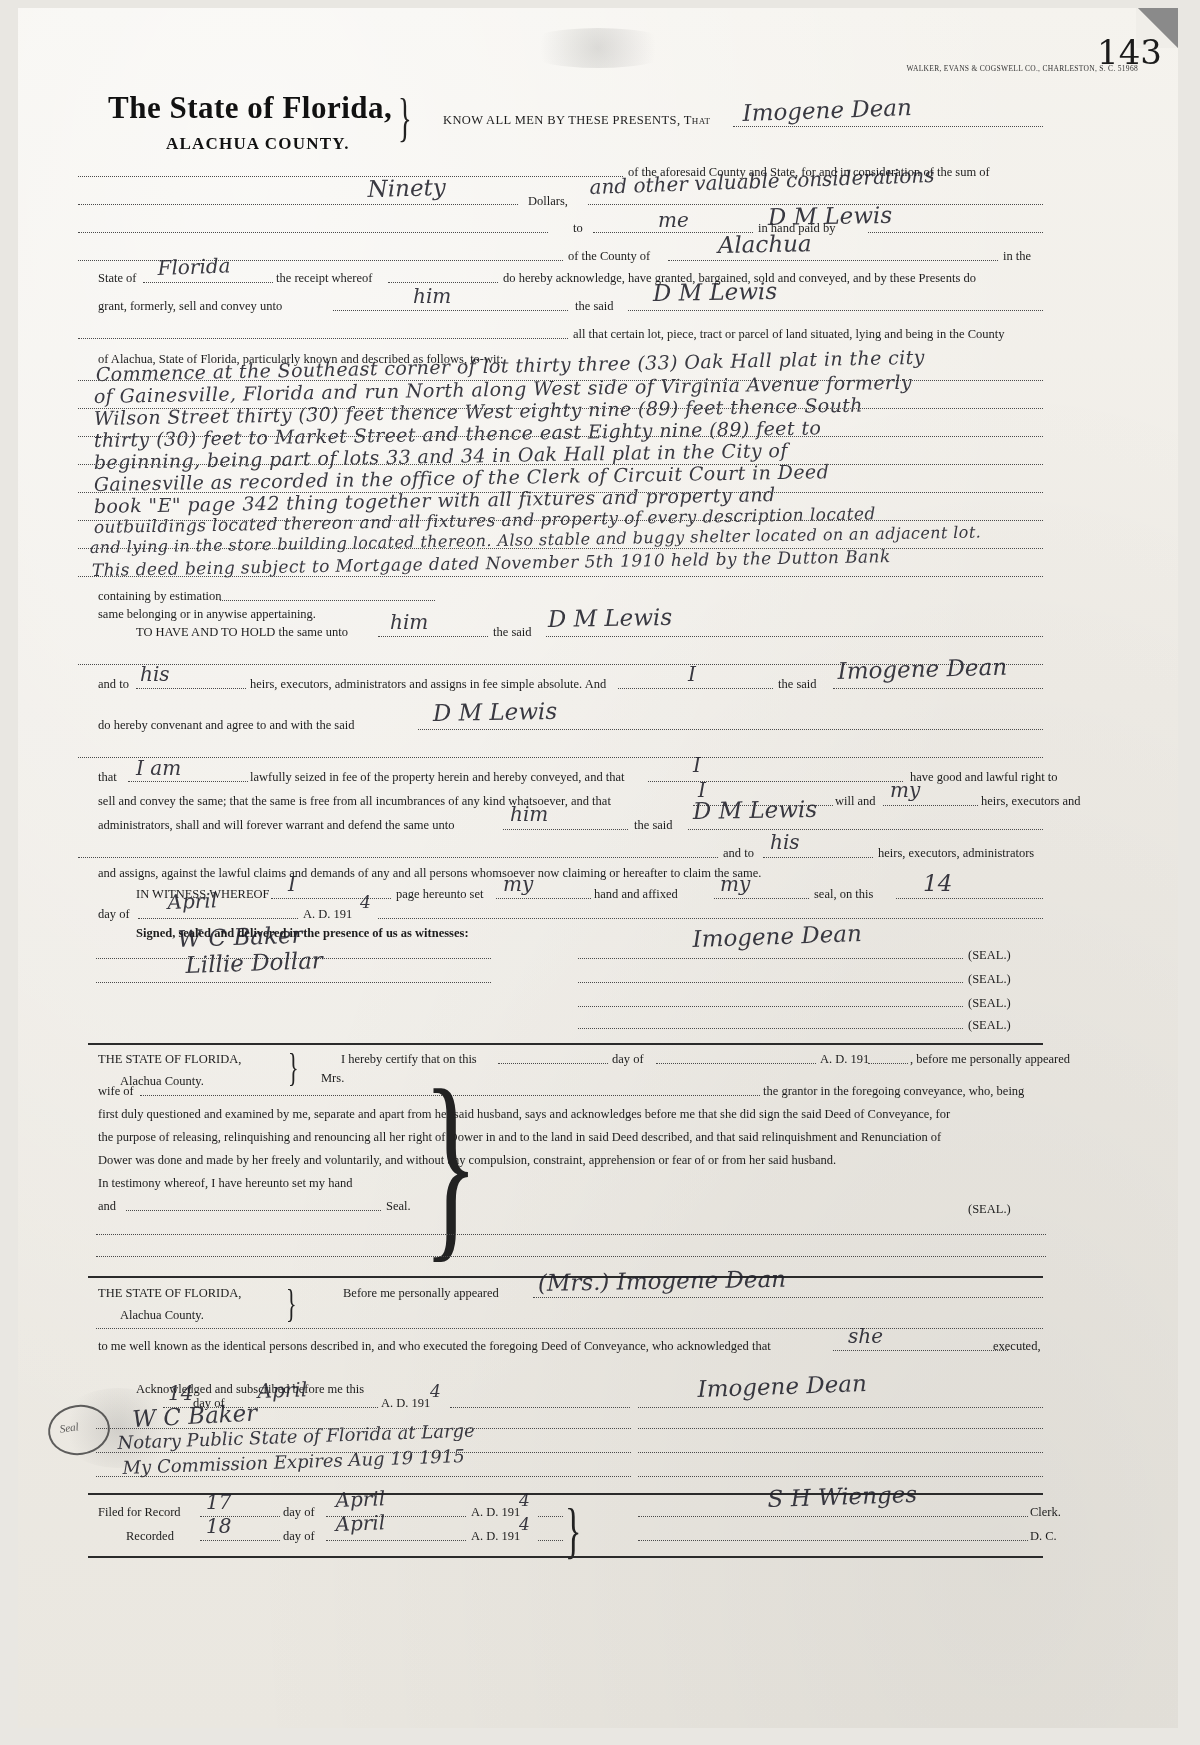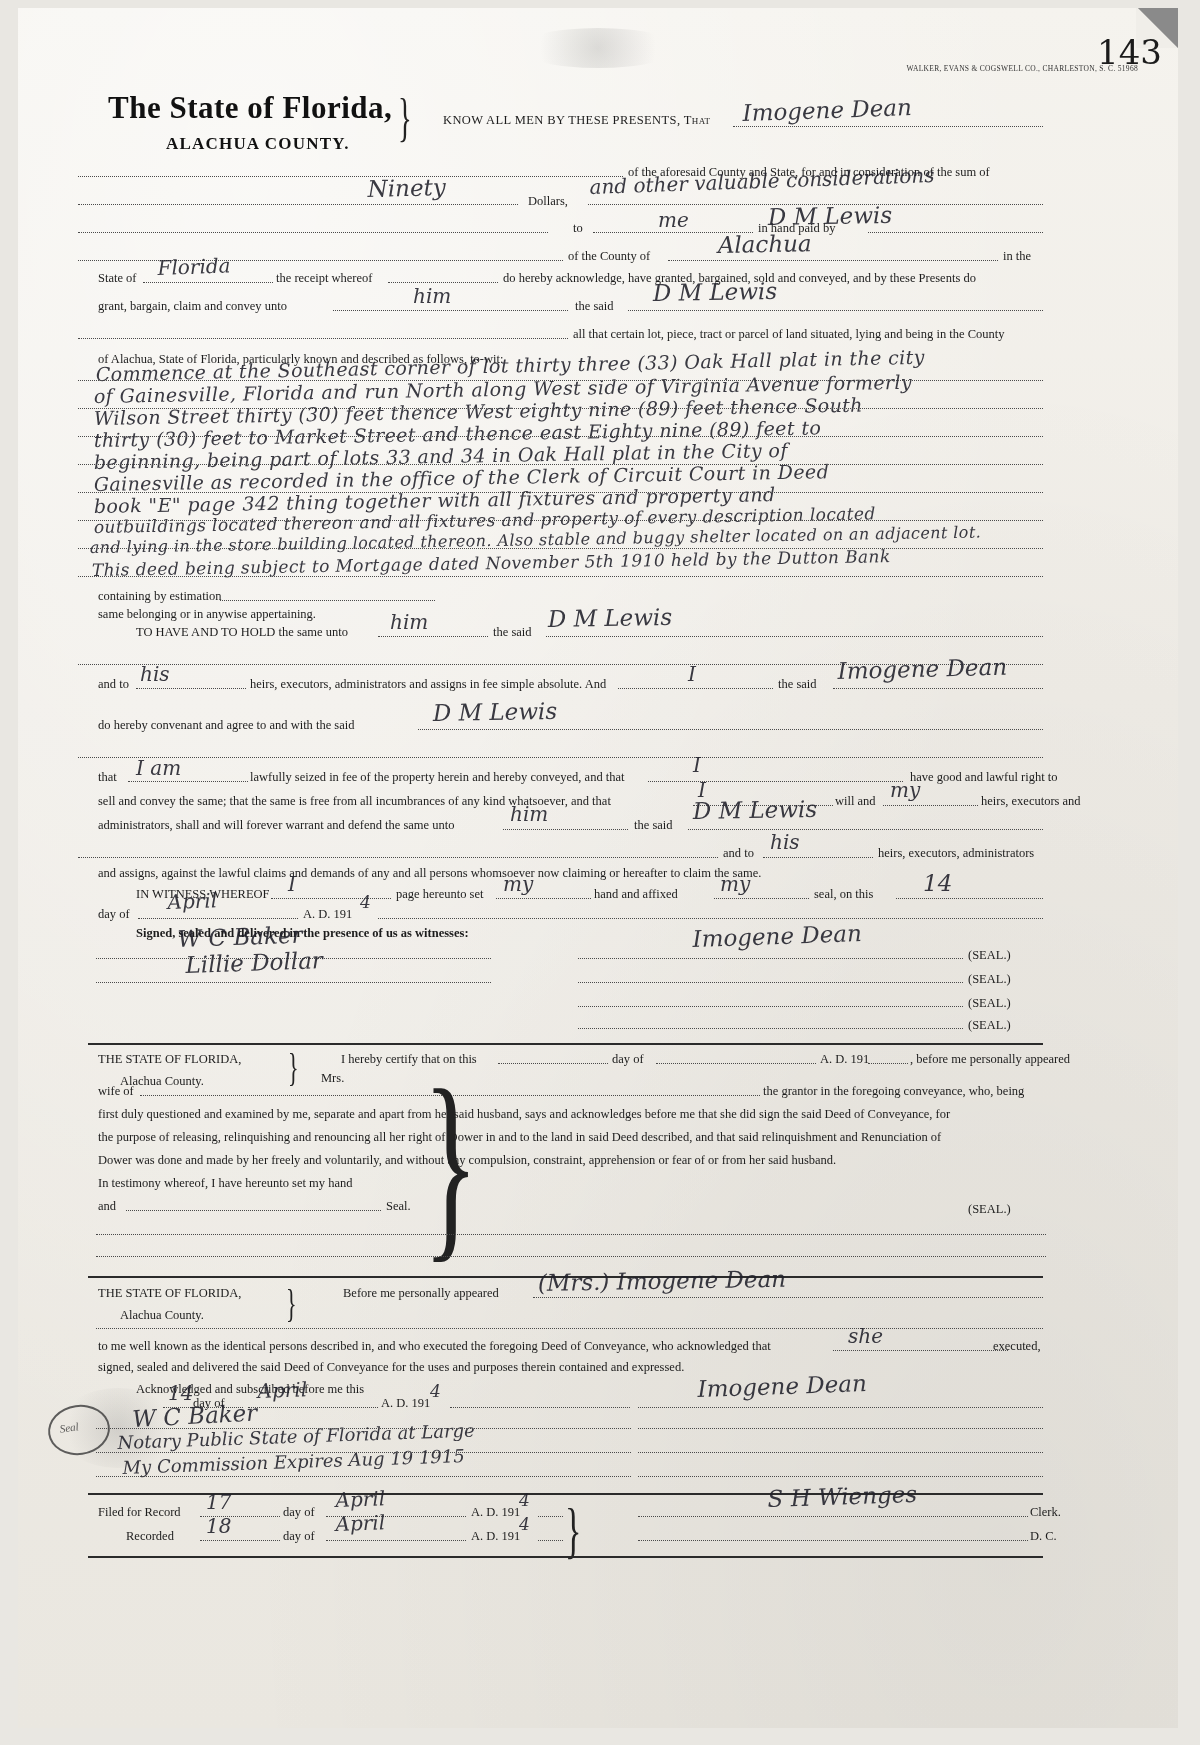--- a/index.html
+++ b/index.html
@@ -148,21 +148,21 @@
       <div class="hw lg" style="left:640px;top:224px;transform:rotate(-1deg);">Alachua</div>
       <div class="pt sm" style="left:925px;top:241px;">in the</div>
 
       <div class="pt sm" style="left:20px;top:263px;">State of</div>
       <div class="dots" style="left:65px;top:274px;width:130px;"></div>
       <div class="hw md" style="left:80px;top:248px;transform:rotate(-2deg);">Florida</div>
       <div class="pt sm" style="left:198px;top:263px;">the receipt whereof</div>
       <div class="dots" style="left:310px;top:274px;width:110px;"></div>
       <div class="pt sm" style="left:425px;top:263px;">do hereby acknowledge, have granted, bargained, sold and conveyed, and by these Presents do</div>
 
-      <div class="pt sm" style="left:20px;top:291px;">grant, bargain, claim and convey unto</div>
+      <div class="pt sm" style="left:20px;top:291px;">grant, formerly, sell and convey unto</div>
       <div class="dots" style="left:255px;top:302px;width:235px;"></div>
       <div class="hw md" style="left:335px;top:276px;">him</div>
       <div class="pt sm" style="left:497px;top:291px;">the said</div>
       <div class="dots" style="left:550px;top:302px;width:415px;"></div>
       <div class="hw lg" style="left:575px;top:272px;transform:rotate(-1deg);">D M Lewis</div>
 
       <div class="dots" style="left:0px;top:330px;width:490px;"></div>
       <div class="pt sm" style="left:495px;top:319px;">all that certain lot, piece, tract or parcel of land situated, lying and being in the County</div>
       <div class="pt sm" style="left:20px;top:344px;">of Alachua, State of Florida, particularly known and described as follows, to-wit:</div>
 
@@ -328,21 +328,20 @@
       <div class="dots" style="left:455px;top:1289px;width:510px;"></div>
       <div class="hw lg" style="left:460px;top:1262px;transform:rotate(-1deg);">(Mrs.) Imogene Dean</div>
 
       <div class="dots" style="left:18px;top:1320px;width:947px;"></div>
 
       <div class="pt sm" style="left:20px;top:1331px;">to me well known as the identical persons described in, and who executed the foregoing Deed of Conveyance, who acknowledged that</div>
       <div class="dots" style="left:755px;top:1342px;width:175px;"></div>
       <div class="hw md" style="left:770px;top:1316px;">she</div>
       <div class="pt sm" style="left:915px;top:1331px;">executed,</div>
 
-      <div class="pt sm" style="left:20px;top:1352px;">signed, sealed and delivered the said Deed of Conveyance for the uses and purposes therein contained and expressed.</div>
 
       <div class="pt sm" style="left:58px;top:1374px;">Acknowledged and subscribed before me this</div>
       <div class="dots" style="left:85px;top:1399px;width:80px;"></div>
       <div class="hw md" style="left:90px;top:1373px;">14</div>
       <div class="pt sm" style="left:115px;top:1388px;">day of</div>
       <div class="dots" style="left:170px;top:1399px;width:130px;"></div>
       <div class="hw md" style="left:180px;top:1371px;transform:rotate(-2deg);">April</div>
       <div class="pt sm" style="left:303px;top:1388px;">A. D. 191</div>
       <div class="hw md" style="left:352px;top:1373px;font-size:17px;">4</div>
       <div class="dots" style="left:372px;top:1399px;width:180px;"></div>

